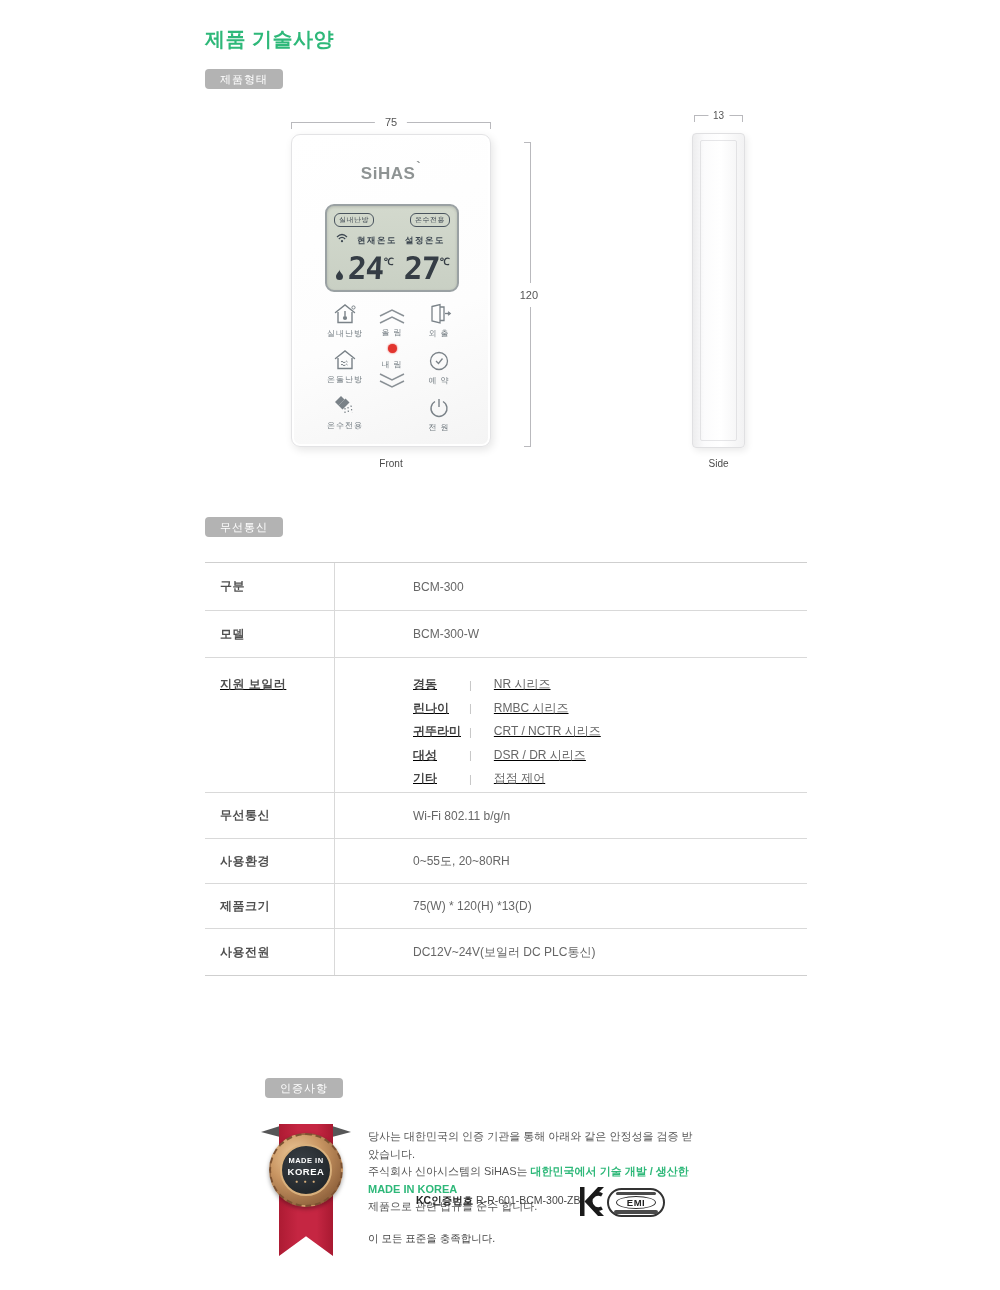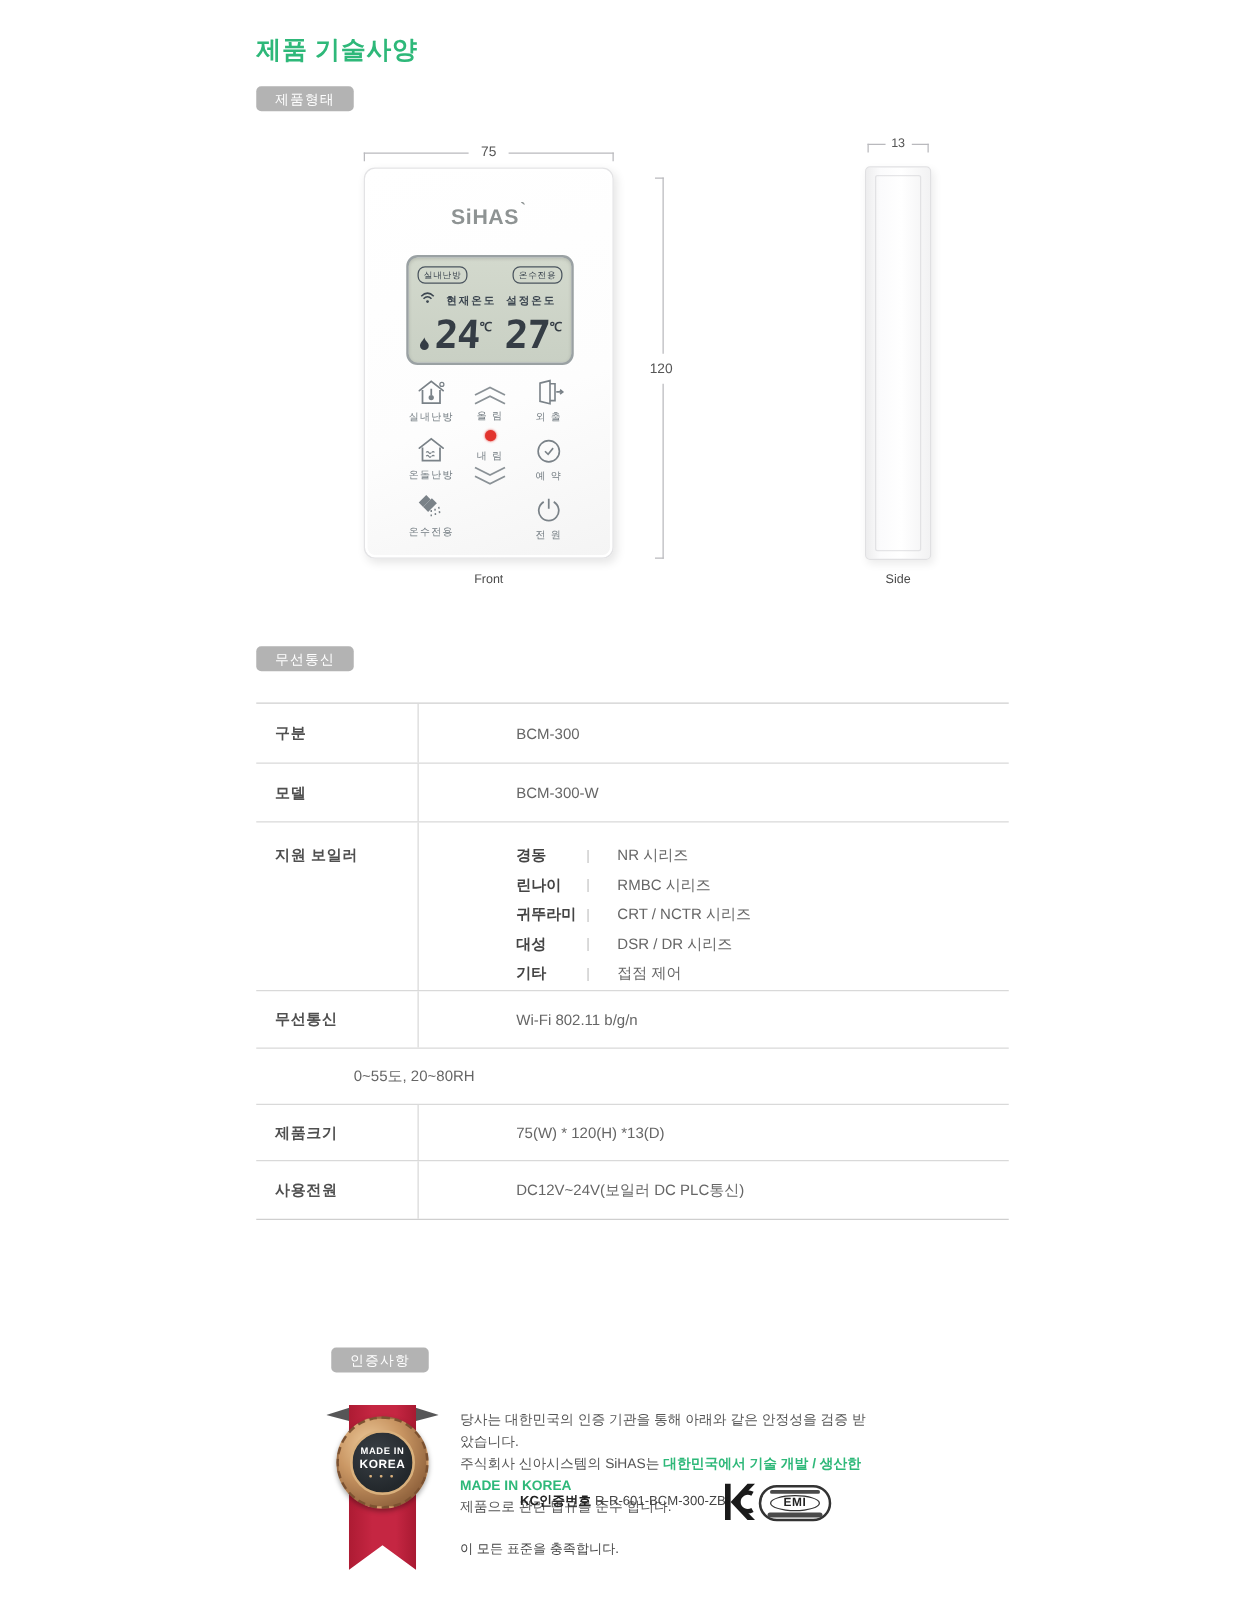--- a/index.html
+++ b/index.html
@@ -293,21 +293,21 @@
 
   <div class="abs spec-table">
     <div class="t-row row-h48">
       <div class="t-label">구분</div>
       <div class="t-value">BCM-300</div>
     </div>
     <div class="t-row row-h47">
       <div class="t-label">모델</div>
       <div class="t-value">BCM-300-W</div>
     </div>
-    <div class="t-row" style="height:135px;">
+    <div class="t-row" style="height:135px;text-decoration:underline;">
       <div class="t-label" style="align-items:flex-start; padding-top:18px;">지원 보일러</div>
       <div class="t-value-list">
         <div class="boiler-line">
           <span class="boiler-brand">경동</span>
           <span class="boiler-sep">|</span>
           <span class="boiler-val">NR 시리즈</span>
         </div>
         <div class="boiler-line">
           <span class="boiler-brand">린나이</span>
           <span class="boiler-sep">|</span>
@@ -328,20 +328,21 @@
           <span class="boiler-sep">|</span>
           <span class="boiler-val">접점 제어</span>
         </div>
       </div>
     </div>
     <div class="t-row row-h46">
       <div class="t-label">무선통신</div>
       <div class="t-value">Wi-Fi 802.11 b/g/n</div>
     </div>
     <div class="t-row row-h45">
+      <div class="t-label">사용환경</div>
       <div class="t-value">0~55도, 20~80RH</div>
     </div>
     <div class="t-row row-h45">
       <div class="t-label">제품크기</div>
       <div class="t-value">75(W) * 120(H) *13(D)</div>
     </div>
     <div class="t-row row-h46">
       <div class="t-label">사용전원</div>
       <div class="t-value">DC12V~24V(보일러 DC PLC통신)</div>
     </div>

